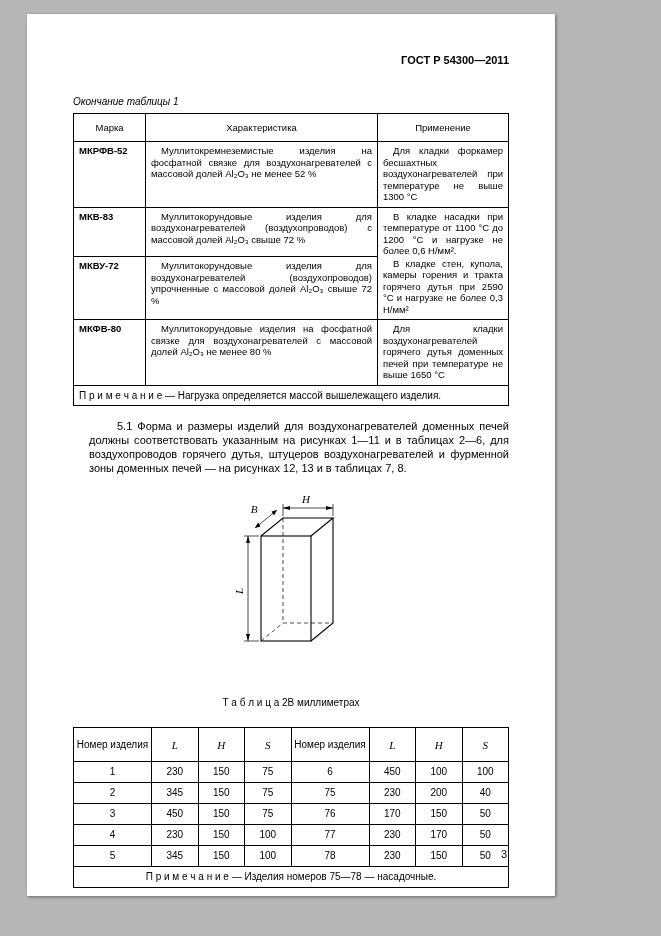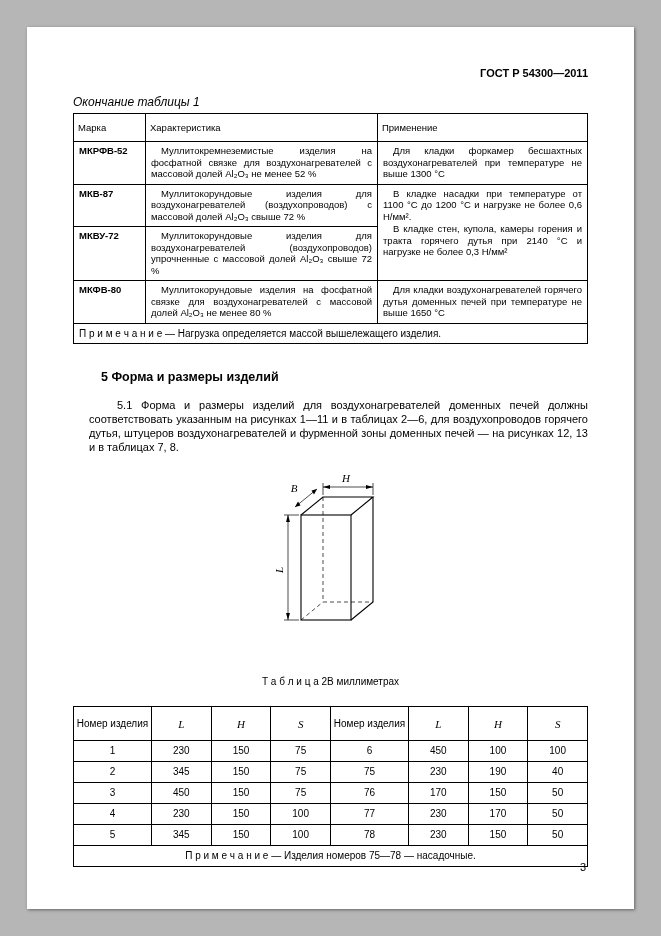--- a/index.html
+++ b/index.html
@@ -5,37 +5,37 @@
   html,body{margin:0;padding:0;}
   body{
     width:661px;height:936px;
     background:#b6b6b6;
     font-family:"Liberation Sans",sans-serif;
     color:#000;
     position:relative;
     overflow:hidden;
   }
   .page{
-    position:absolute;left:27px;top:27px;
-    width:607px;height:882px;
+    position:absolute;left:27px;top:14px;
+    width:528px;height:882px;
     background:#fff;
     box-shadow:1px 1px 3px rgba(0,0,0,.45);
     box-sizing:border-box;
     padding:40px 46px 0 46px;
   }
   .doc-code{
     text-align:right;font-weight:bold;font-size:11px;line-height:13px;
   }
   .continuation{
-    margin-top:16px;font-style:italic;font-size:12px;line-height:12px;
+    margin-top:29px;font-style:italic;font-size:10px;line-height:12px;
   }
   table{border-collapse:collapse;width:100%;table-layout:fixed;}
   td,th{border:1px solid #000;font-weight:normal;box-sizing:border-box;}
   .t1{margin-top:5px;font-size:9.5px;line-height:11.5px;}
-  .t1 th{font-size:9.5px;text-align:left;vertical-align:middle;height:28px;padding:2px 4px;}
+  .t1 th{font-size:9.5px;text-align:center;vertical-align:middle;height:28px;padding:2px 4px;}
   .t1 td{vertical-align:top;padding:3px 5px 4px 5px;}
   .t1 .mark-cell{padding-left:5px;white-space:nowrap;font-weight:bold;}
   .t1 .char-cell p, .t1 .app-cell p{
     margin:0;text-align:justify;text-indent:10px;
   }
   .t1 .app-cell p + p{margin-top:1px;}
   .note-row td{padding:4px 5px;font-size:10px;text-align:left;text-indent:0;}
   .col-mark{width:72px;}
   .col-char{width:232px;}
   .heading{
@@ -91,27 +91,27 @@
     <tr>
       <td class="mark-cell">МКРФВ-52</td>
       <td class="char-cell">
             <p>Муллитокремнеземистые изделия на фосфатной связке для воздухонагревателей с массовой долей Al₂O₃ не менее 52 %</p>
           </td>
       <td class="app-cell">
             <p>Для кладки форкамер бесшахтных воздухонагревателей при температуре не выше 1300 °С</p>
           </td>
     </tr>
     <tr>
-      <td class="mark-cell">МКВ-87</td>
+      <td class="mark-cell">МКВ-83</td>
       <td class="char-cell">
             <p>Муллитокорундовые изделия для воздухонагревателей (воздухопроводов) с массовой долей Al₂O₃ свыше 72 %</p>
           </td>
       <td class="app-cell" rowspan="2">
         <p>В кладке насадки при температуре от 1100 °С до 1200 °С и нагрузке не более 0,6 Н/мм².</p>
-        <p>В кладке стен, купола, камеры горения и тракта горячего дутья при 2140 °С и нагрузке не более 0,3 Н/мм²</p>
+        <p>В кладке стен, купола, камеры горения и тракта горячего дутья при 2590 °С и нагрузке не более 0,3 Н/мм²</p>
       </td>
     </tr>
     <tr>
       <td class="mark-cell">МКВУ-72</td>
       <td class="char-cell">
             <p>Муллитокорундовые изделия для воздухонагревателей (воздухопроводов) упрочненные с массовой долей Al₂O₃ свыше 72 %</p>
           </td>
     </tr>
     <tr>
       <td class="mark-cell">МКФВ-80</td>
@@ -121,21 +121,20 @@
       <td class="app-cell">
             <p>Для кладки воздухонагревателей горячего дутья доменных печей при температуре не выше 1650 °С</p>
           </td>
     </tr>
     <tr class="note-row">
       <td colspan="3">П р и м е ч а н и е — Нагрузка определяется массой вышележащего изделия.</td>
     </tr>
   </tbody>
     </table>
 
-  <div class="heading">5 Форма и размеры изделий</div>
 
   <div class="para">5.1 Форма и размеры изделий для воздухонагревателей доменных печей должны соответствовать указанным на рисунках 1—11 и в таблицах 2—6, для воздухопроводов горячего дутья, штуцеров воздухонагревателей и фурменной зоны доменных печей — на рисунках 12, 13 и в таблицах 7, 8.</div>
 
   <div class="figure-wrap">
     <svg width="190" height="168" viewBox="0 0 190 168">
 
       <g stroke="#000" stroke-width="0.7" stroke-dasharray="4,3" fill="none">
         <path d="M67,27 L67,132"></path>
         <path d="M67,132 L117,132"></path>
         <path d="M45,150 L67,132"></path>
@@ -211,21 +210,21 @@
       <td>100</td>
       <td>100</td>
     </tr>
     <tr>
       <td>2</td>
       <td>345</td>
       <td>150</td>
       <td>75</td>
       <td>75</td>
       <td>230</td>
-      <td>190</td>
+      <td>200</td>
       <td>40</td>
     </tr>
     <tr>
       <td>3</td>
       <td>450</td>
       <td>150</td>
       <td>75</td>
       <td>76</td>
       <td>170</td>
       <td>150</td>

